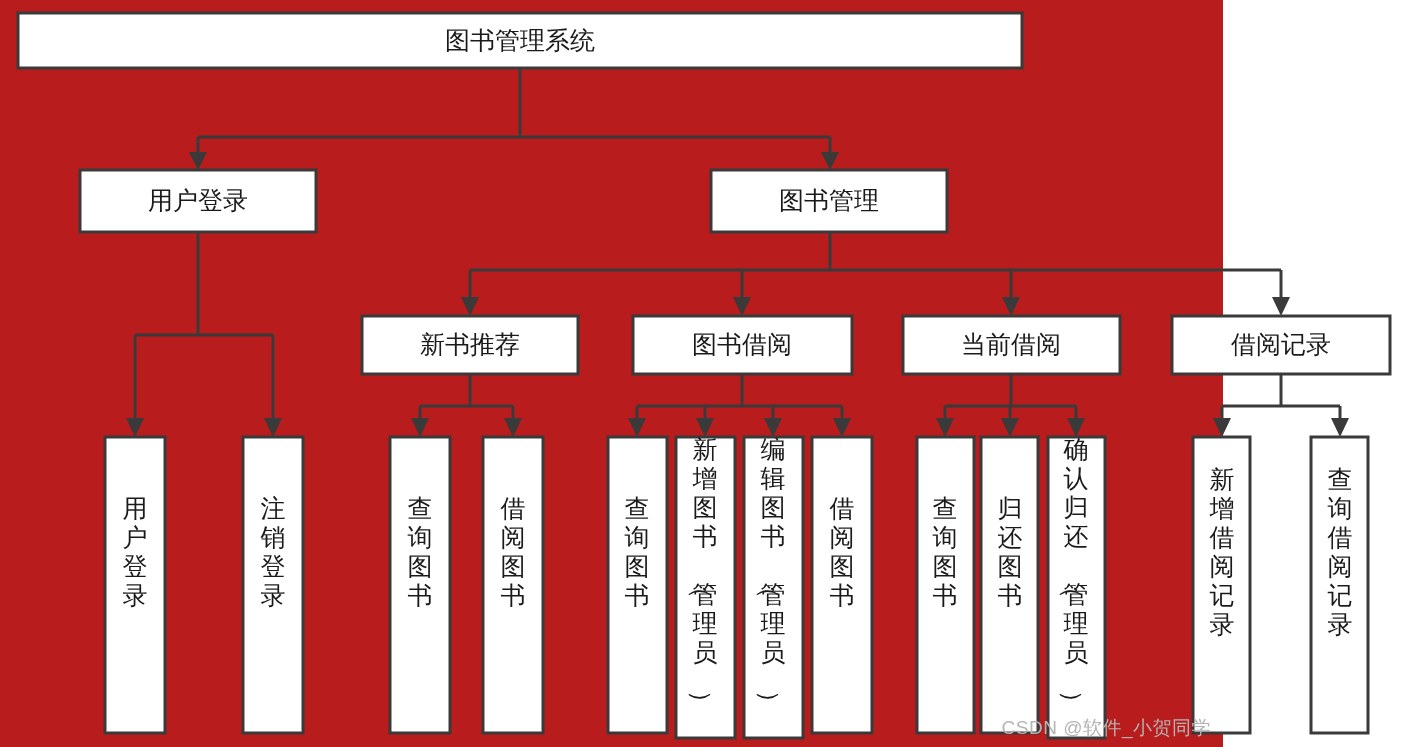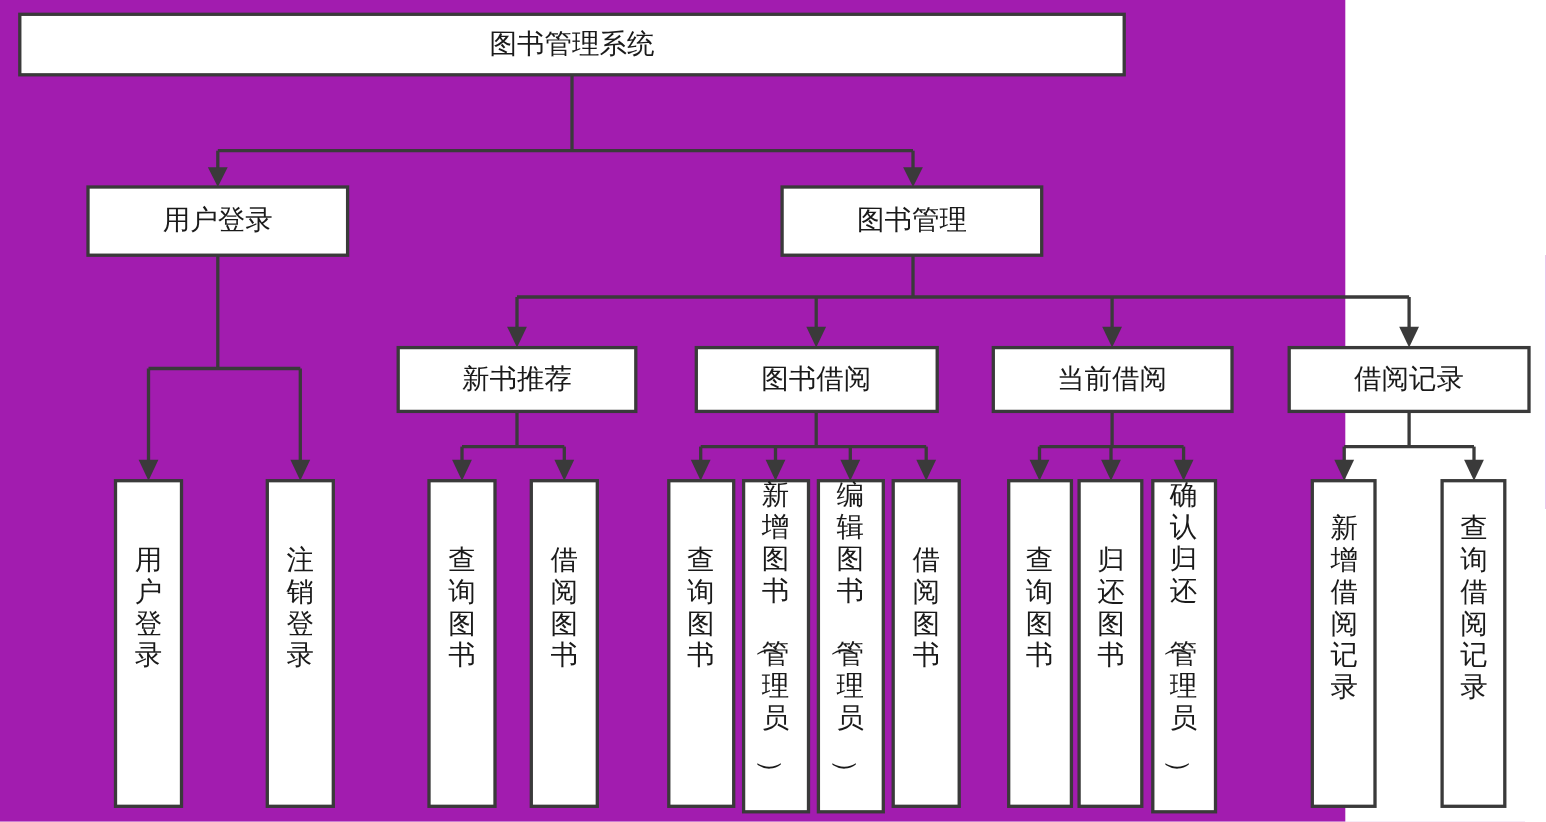--- a/index.html
+++ b/index.html
@@ -10,21 +10,21 @@
   body {
     width: 1405px;
     height: 747px;
     font-family: "Liberation Sans", "DejaVu Sans", sans-serif;
     overflow: hidden;
   }
   #diagram-root {
     position: relative;
     width: 1223px;
     height: 747px;
-    background: #a21caf;
+    background: #b91c1c;
   }
   svg.diagram-canvas {
     position: absolute;
     top: 0;
     left: 0;
     width: 1405px;
     height: 747px;
     display: block;
   }
   .node-box {
@@ -218,13 +218,14 @@
     <g>
       <rect class="node-box" x="1193" y="437" width="57" height="296"></rect>
       <text class="node-label-v" x="1222" y="488"><tspan x="1222" y="488">新</tspan><tspan x="1222" y="517">增</tspan><tspan x="1222" y="546">借</tspan><tspan x="1222" y="575">阅</tspan><tspan x="1222" y="604">记</tspan><tspan x="1222" y="633">录</tspan></text>
     </g>
     <g>
       <rect class="node-box" x="1311" y="437" width="57" height="296"></rect>
       <text class="node-label-v" x="1340" y="488"><tspan x="1340" y="488">查</tspan><tspan x="1340" y="517">询</tspan><tspan x="1340" y="546">借</tspan><tspan x="1340" y="575">阅</tspan><tspan x="1340" y="604">记</tspan><tspan x="1340" y="633">录</tspan></text>
     </g>
   </svg>
 
+  <div class="watermark">CSDN @软件_小贺同学</div>
 </div>
 
 </body></html>

